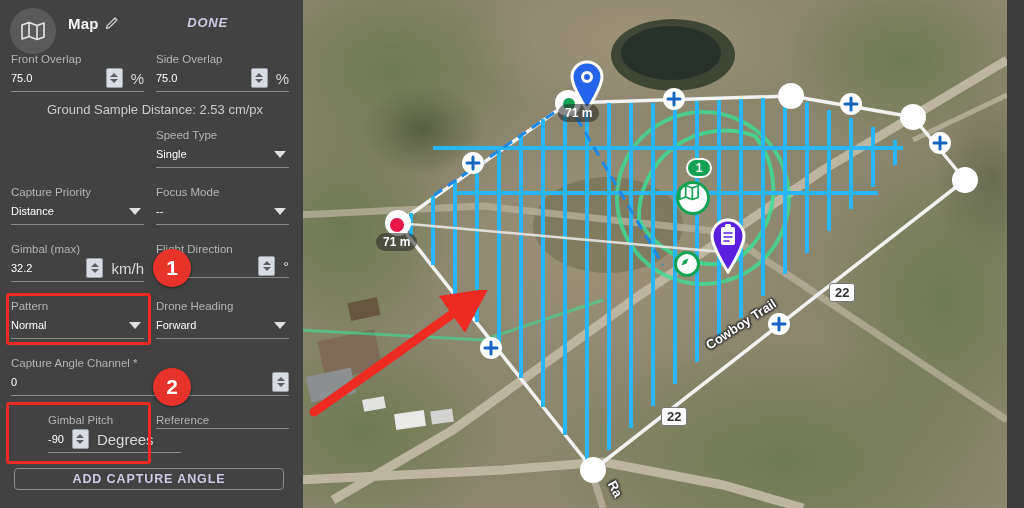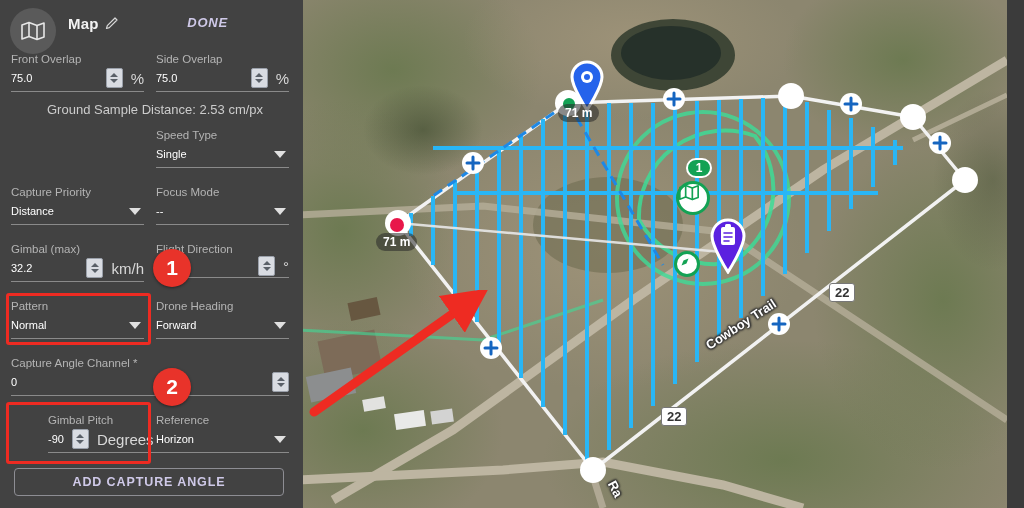--- a/index.html
+++ b/index.html
@@ -93,21 +93,21 @@
   .badge {
     position: absolute; width: 38px; height: 38px; border-radius: 50%;
     background: #e8332a; color: #fff;
     display: flex; align-items: center; justify-content: center;
     font-size: 21px; font-weight: bold;
     box-shadow: 0 1px 3px rgba(0,0,0,.45);
   }
 
   .addbtn {
     position: absolute; left: 14px; top: 468px;
-    width: 270px; height: 28px;
+    width: 270px; height: 22px;
     border: 1px solid #8d8d93; border-radius: 4px;
     background: transparent; color: #cfc9e8;
     font-size: 12.5px; font-weight: bold; letter-spacing: .9px;
     font-family: "Liberation Sans", sans-serif;
     cursor: pointer;
   }
 
   
   #scrollbar {
     position: absolute; left: 303px; top: 0;
@@ -304,24 +304,20 @@
             <i class="up"></i>
             <i class="dn"></i>
           </div>
         <div class="f-suffix">Degrees</div>
       </div>
       <div class="f-underline"></div>
     </div>
 
     <div class="field" style="left:156px; top:413px; width:133px;">
       <div class="f-label">Reference</div>
-      <div class="f-row">
-        <div class="f-val">Horizon</div>
-        <div class="caret"></div>
-      </div>
       <div class="f-underline"></div>
     </div>
 
     <button class="addbtn">ADD CAPTURE ANGLE</button>
 
     <div class="redbox" style="left:6px; top:293px; width:145px; height:52px;"></div>
     <div class="redbox" style="left:6px; top:402px; width:145px; height:62px;"></div>
     <div class="badge" style="left:153px; top:249px;">1</div>
     <div class="badge" style="left:153px; top:368px;">2</div>
   </div>

